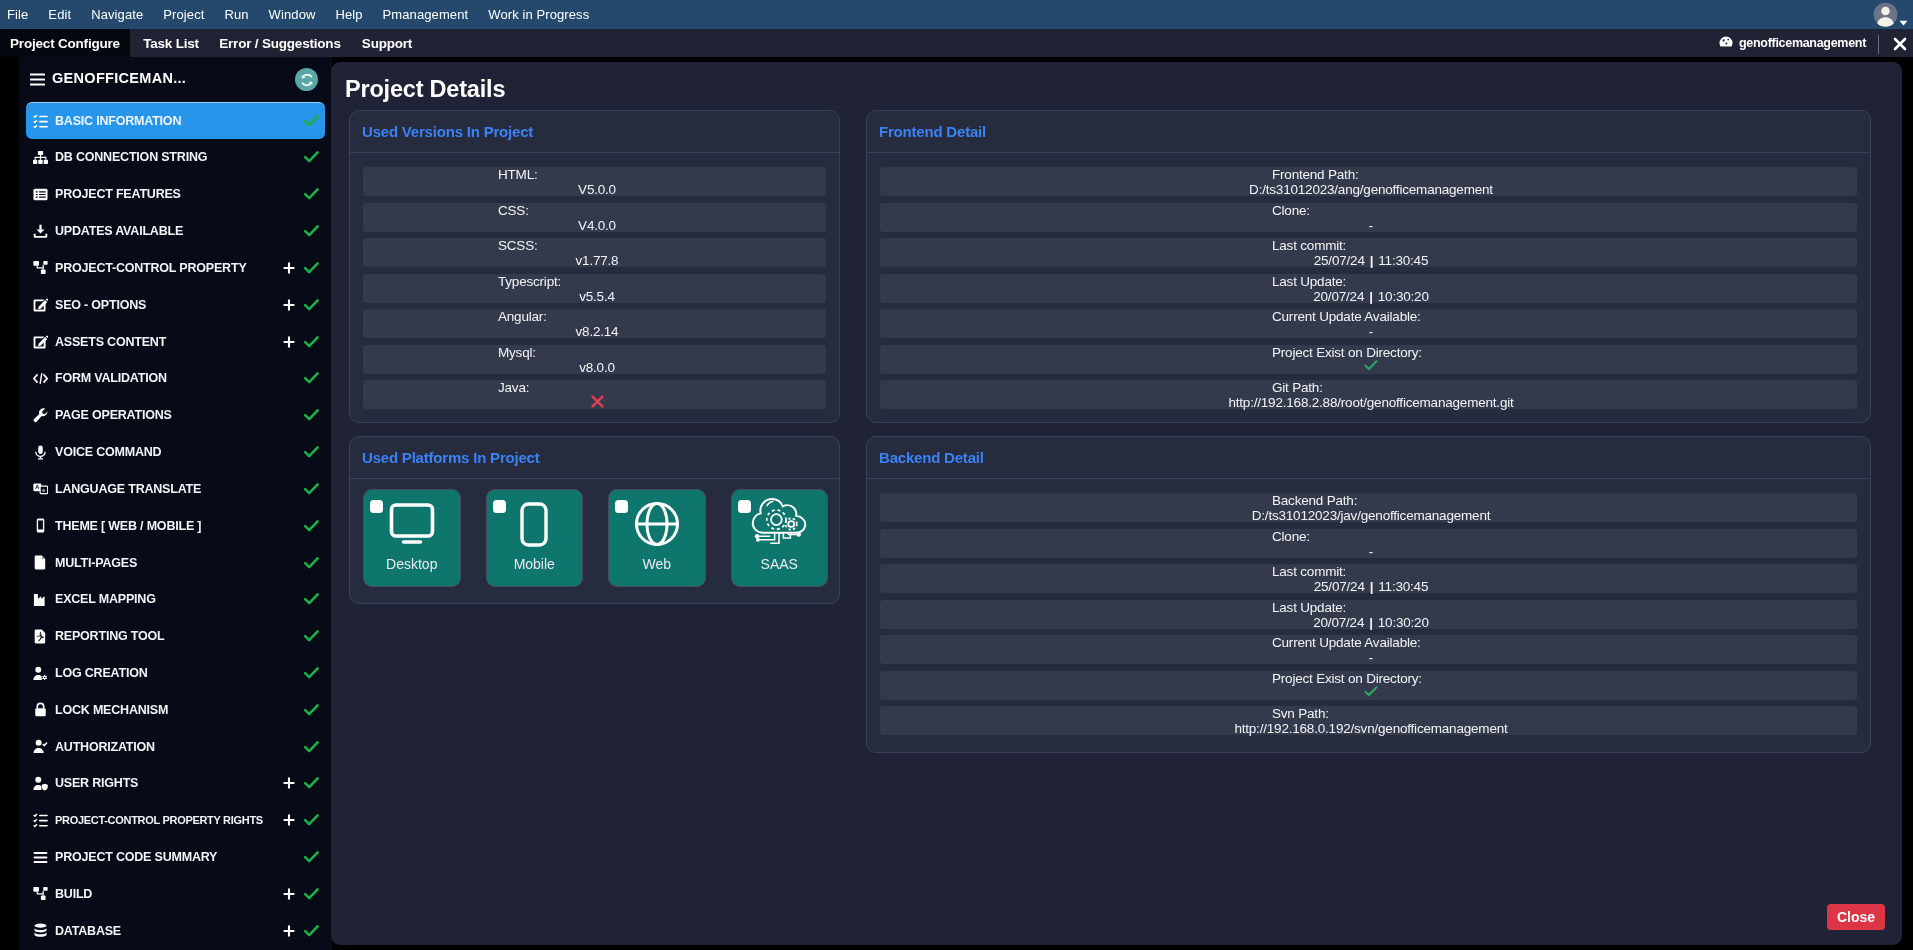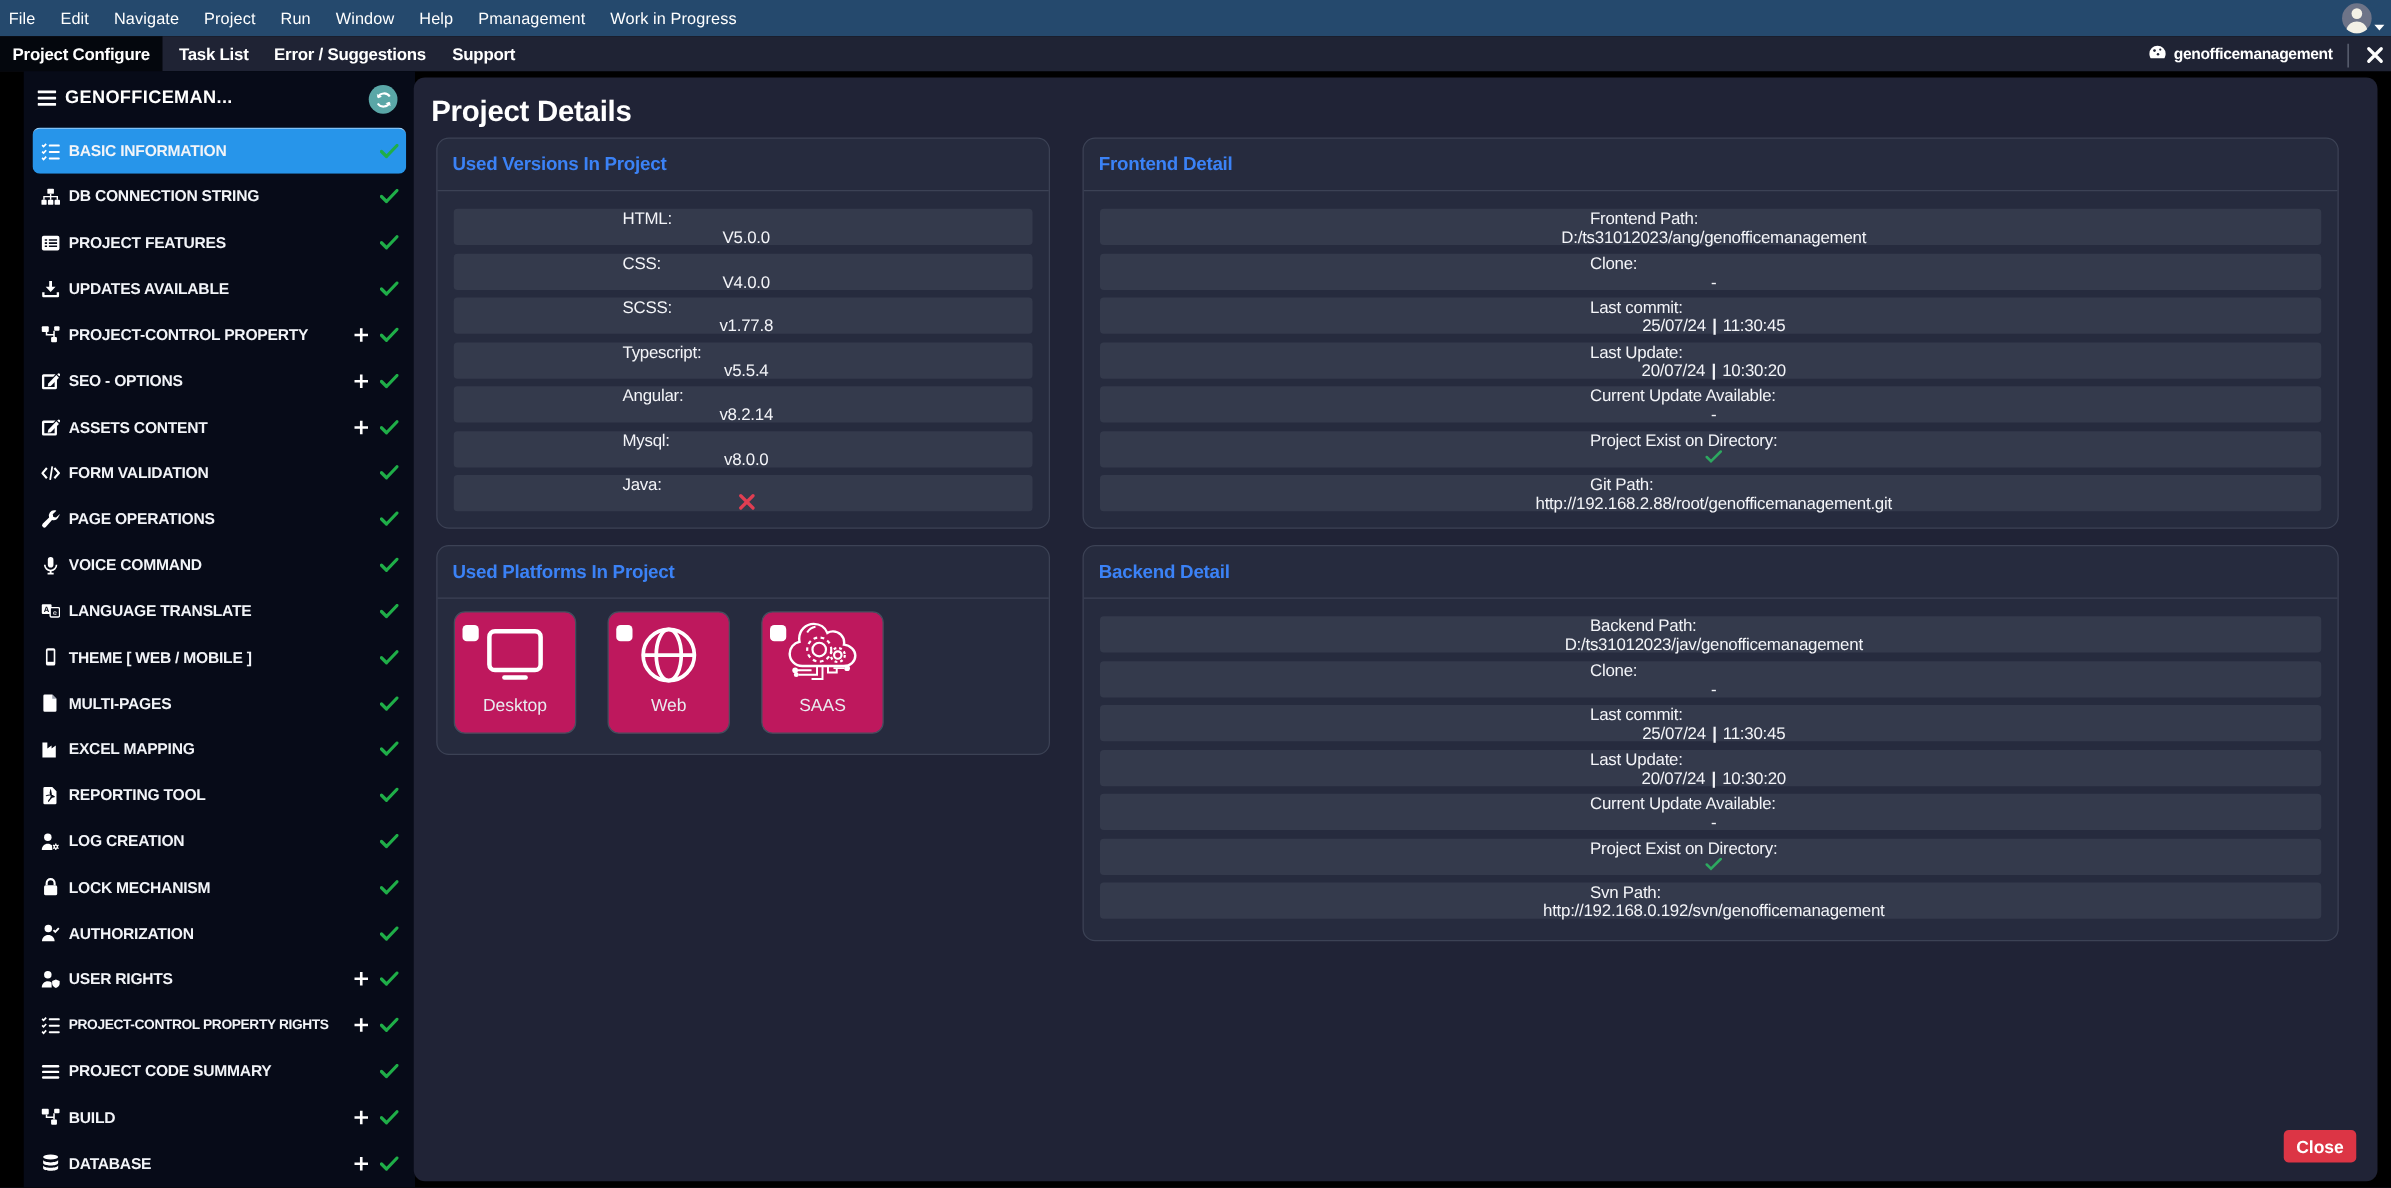--- a/index.html
+++ b/index.html
@@ -49,21 +49,21 @@
   display:flex; align-items:center; padding-left:5px; font-size:13.5px; color:#f3f4f8; letter-spacing:-0.2px;flex-direction:column; }
 .row:last-child { margin-bottom:0; }
 .rl { width:198px; flex:none; }
 .rv { display:flex; align-items:center; }
 .pipe { font-weight:bold; margin:0 5px; }
 #cardv { left:18px; top:48px; width:491px; height:313px; }
 #cardp { left:18px; top:374px; width:491px; height:168px; }
 #cardf { left:535px; top:48px; width:1005px; height:313px; }
 #cardb { left:535px; top:374px; width:1005px; height:317px; }
 #cardp .cbody { padding:10px 11px 16px 13px; display:flex; gap:25px; }
-.tile { position:relative; width:98px; height:98px; background:#be185d; border:1px solid #474d5e;
+.tile { position:relative; width:98px; height:98px; background:#0f766e; border:1px solid #474d5e;
   border-radius:9px; }
 .cb { position:absolute; left:6px; top:10px; width:13px; height:13px; background:#fff; border-radius:3.5px; }
 .ticon { position:absolute; left:0; right:0; top:0; height:68px; display:flex; align-items:center; justify-content:center; }
 .tlabel { position:absolute; left:0; right:0; top:66px; text-align:center; color:#e9ebf0; font-size:14px; }
 .closebtn { position:absolute; left:1496px; top:842px; width:58px; height:26px; background:#dc3545;
   border-radius:4px; color:#fff; font-size:14px; font-weight:bold; display:flex; align-items:center;
   justify-content:center; }
 .chk,.pls { display:block; }
 </style>
 </head>
@@ -574,20 +574,29 @@
             <svg width="50" height="42" viewBox="0 0 50 42">
               <rect x="4.5" y="2" width="41" height="31" rx="4.5" fill="none" stroke="#fff" stroke-width="3.6"></rect>
               <path d="M16.5 39h17" stroke="#fff" stroke-width="3.6" stroke-linecap="round"></path>
             </svg>
           </span>
           <span class="tlabel">Desktop</span>
         </div>
 <div class="tile">
           <span class="cb"></span>
           <span class="ticon">
+            <svg width="28" height="45" viewBox="0 0 28 45">
+              <rect x="2" y="2" width="24" height="41" rx="6.5" fill="none" stroke="#fff" stroke-width="3.4"></rect>
+            </svg>
+          </span>
+          <span class="tlabel">Mobile</span>
+        </div>
+<div class="tile">
+          <span class="cb"></span>
+          <span class="ticon">
             <svg width="46" height="46" viewBox="0 0 46 46">
               <g fill="none" stroke="#fff" stroke-width="3">
                 <circle cx="23" cy="23" r="20.5"></circle>
                 <ellipse cx="23" cy="23" rx="10" ry="20.5"></ellipse>
                 <path d="M2.5 23h41"></path>
               </g>
             </svg>
           </span>
           <span class="tlabel">Web</span>
         </div>

